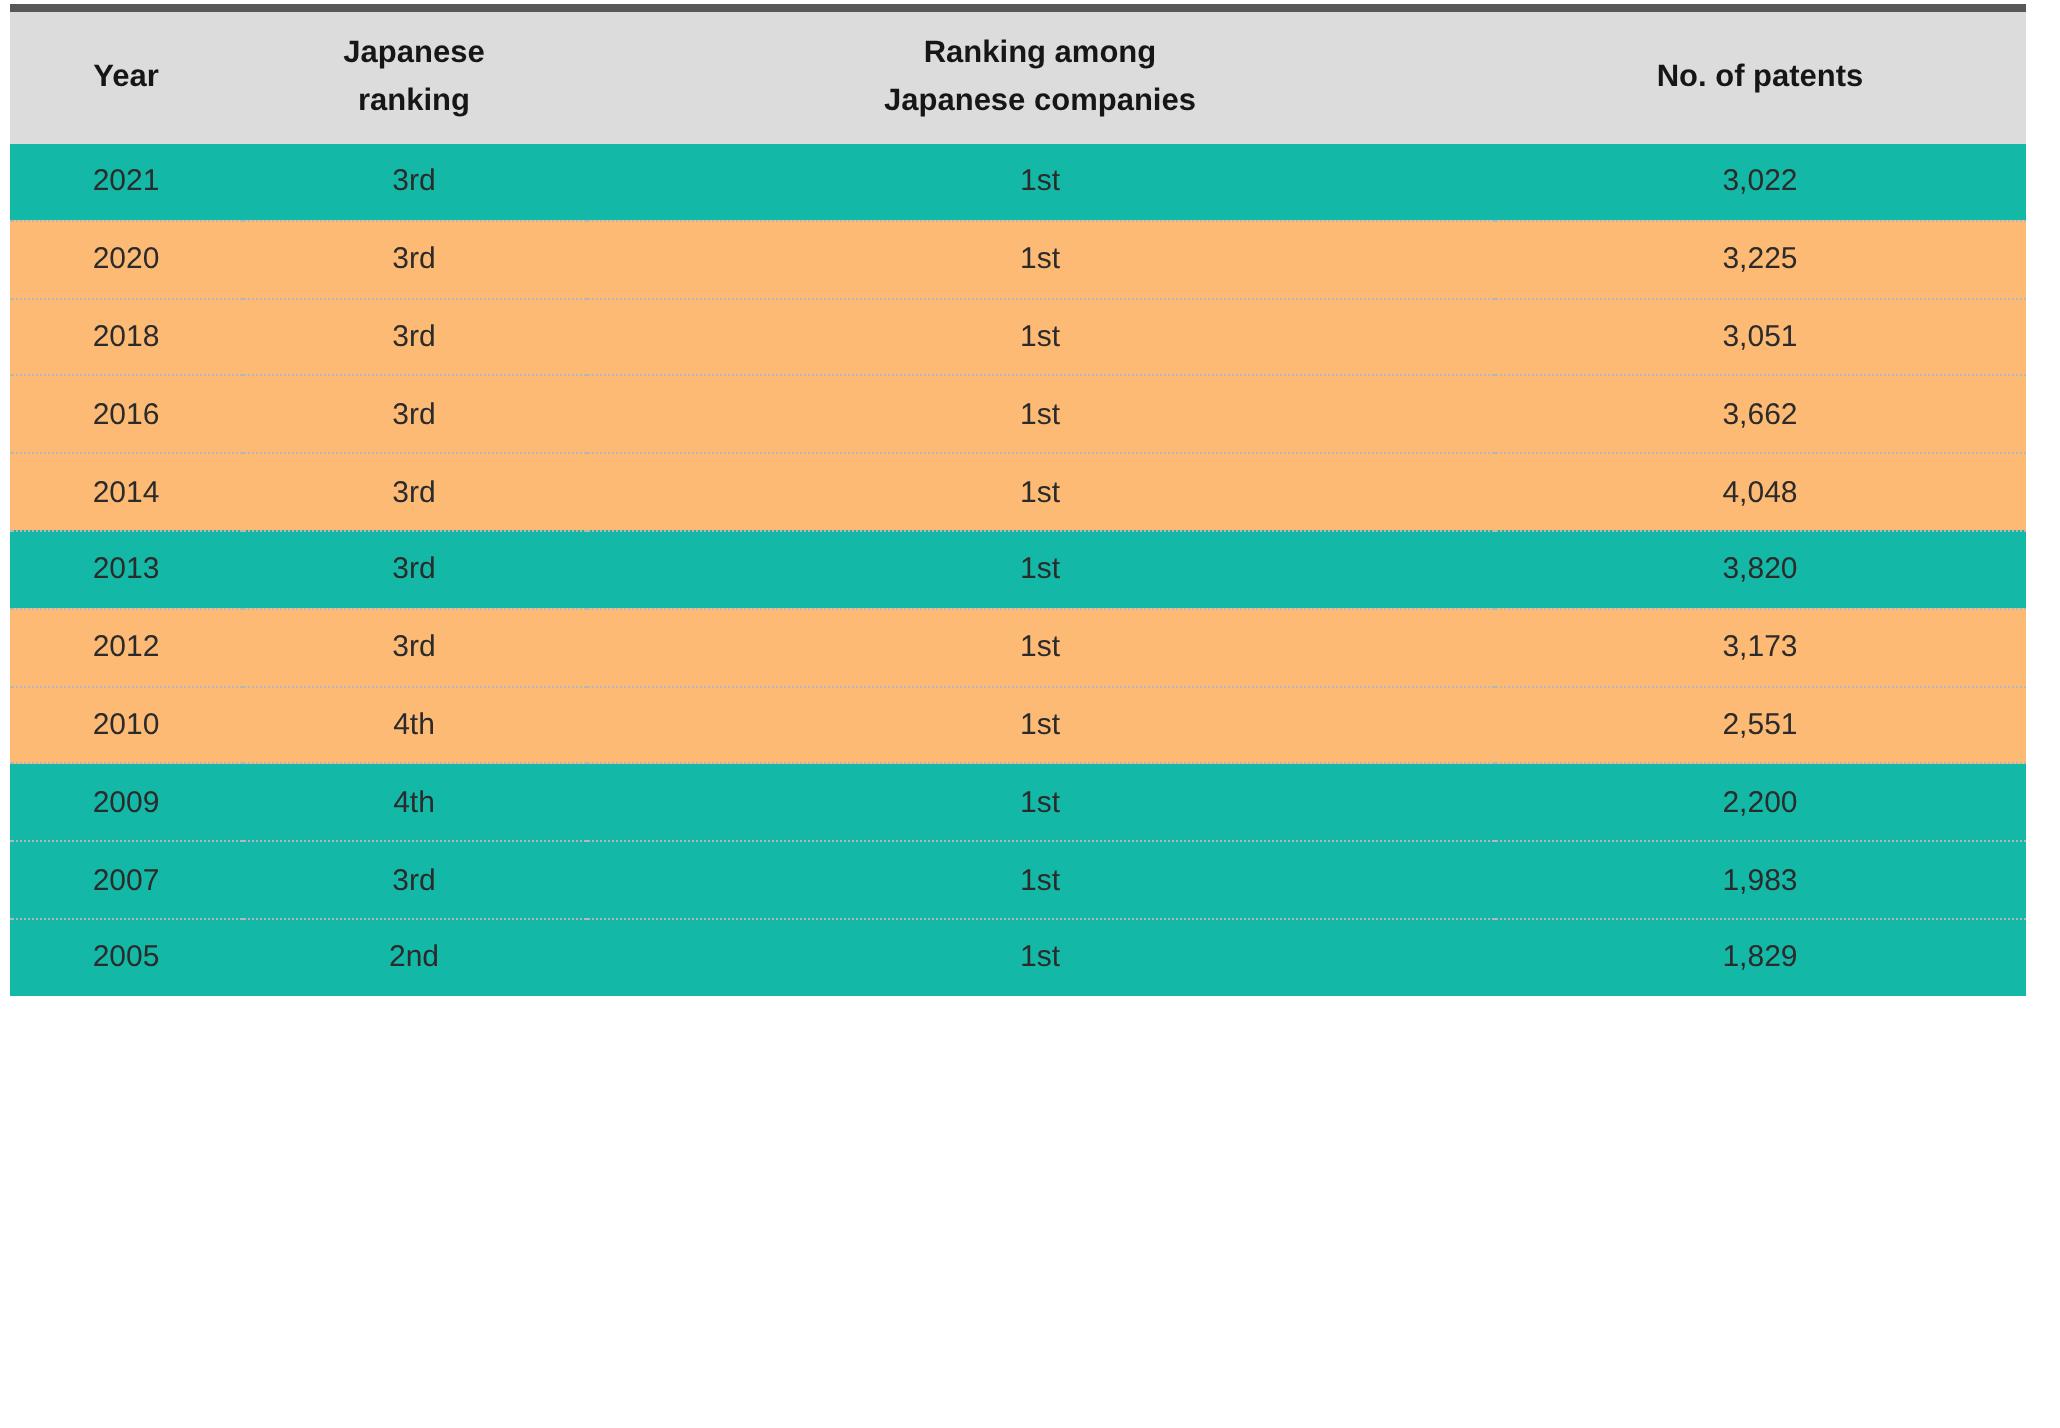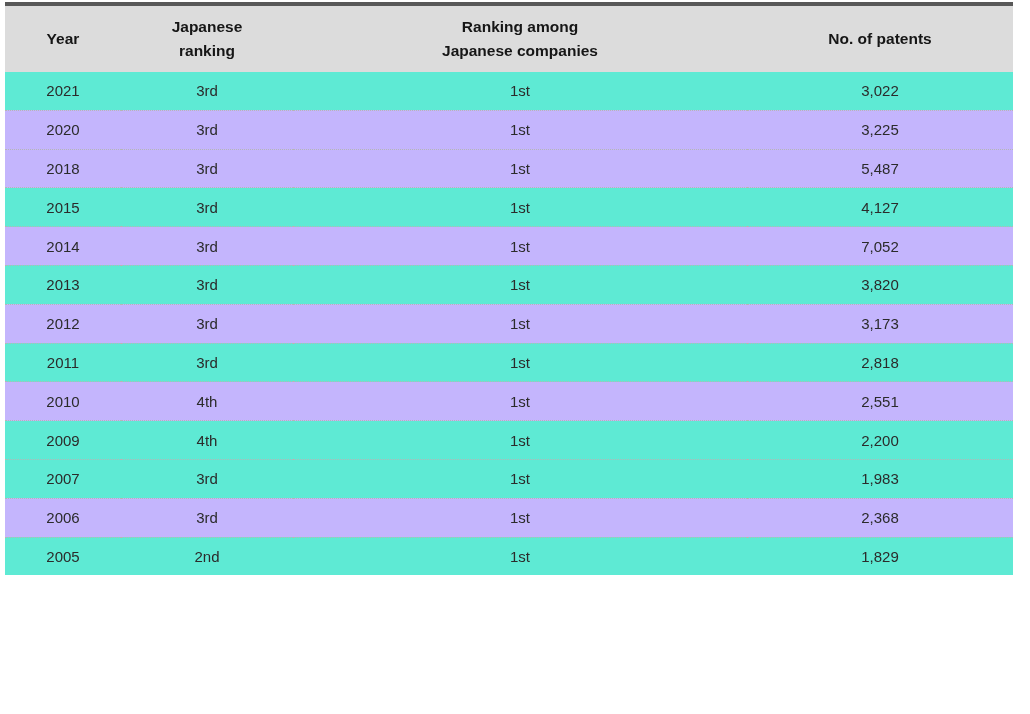--- a/index.html
+++ b/index.html
@@ -68,24 +68,24 @@
     border-bottom: none;
     border-left: none;
     border-right: none;
   }
 
   tbody tr:first-child td {
     border-top: none;
   }
 
   tbody tr.row-alt td {
-    background: #c4b5fd;
+    background: #fdba74;
   }
   tbody tr.row-plain td {
-    background: #5eead4;
+    background: #14b8a6;
   }
 </style>
 </head>
 <body>
 
 <div class="table-wrap">
 
   <div class="top-rule"></div>
 
   <table class="patent-table">
@@ -123,76 +123,64 @@
         <tr class="row-alt">
           <td>2020</td>
           <td>3rd</td>
           <td>1st</td>
           <td>3,225</td>
         </tr>
         <tr class="row-alt">
           <td>2018</td>
           <td>3rd</td>
           <td>1st</td>
-          <td>5,487</td>
+          <td>3,051</td>
         </tr>
-        <tr class="row-plain">
-          <td>2015</td>
+        <tr class="row-alt">
+          <td>2016</td>
           <td>3rd</td>
           <td>1st</td>
-          <td>4,127</td>
+          <td>3,662</td>
         </tr>
         <tr class="row-alt">
           <td>2014</td>
           <td>3rd</td>
           <td>1st</td>
-          <td>7,052</td>
+          <td>4,048</td>
         </tr>
         <tr class="row-plain">
           <td>2013</td>
           <td>3rd</td>
           <td>1st</td>
           <td>3,820</td>
         </tr>
         <tr class="row-alt">
           <td>2012</td>
           <td>3rd</td>
           <td>1st</td>
           <td>3,173</td>
-        </tr>
-        <tr class="row-plain">
-          <td>2011</td>
-          <td>3rd</td>
-          <td>1st</td>
-          <td>2,818</td>
         </tr>
         <tr class="row-alt">
           <td>2010</td>
           <td>4th</td>
           <td>1st</td>
           <td>2,551</td>
         </tr>
         <tr class="row-plain">
           <td>2009</td>
           <td>4th</td>
           <td>1st</td>
           <td>2,200</td>
         </tr>
         <tr class="row-plain">
           <td>2007</td>
           <td>3rd</td>
           <td>1st</td>
           <td>1,983</td>
         </tr>
-        <tr class="row-alt">
-          <td>2006</td>
-          <td>3rd</td>
-          <td>1st</td>
-          <td>2,368</td>
-        </tr>
         <tr class="row-plain">
           <td>2005</td>
           <td>2nd</td>
           <td>1st</td>
           <td>1,829</td>
         </tr>
       </tbody>
   </table>
 
 </div>

